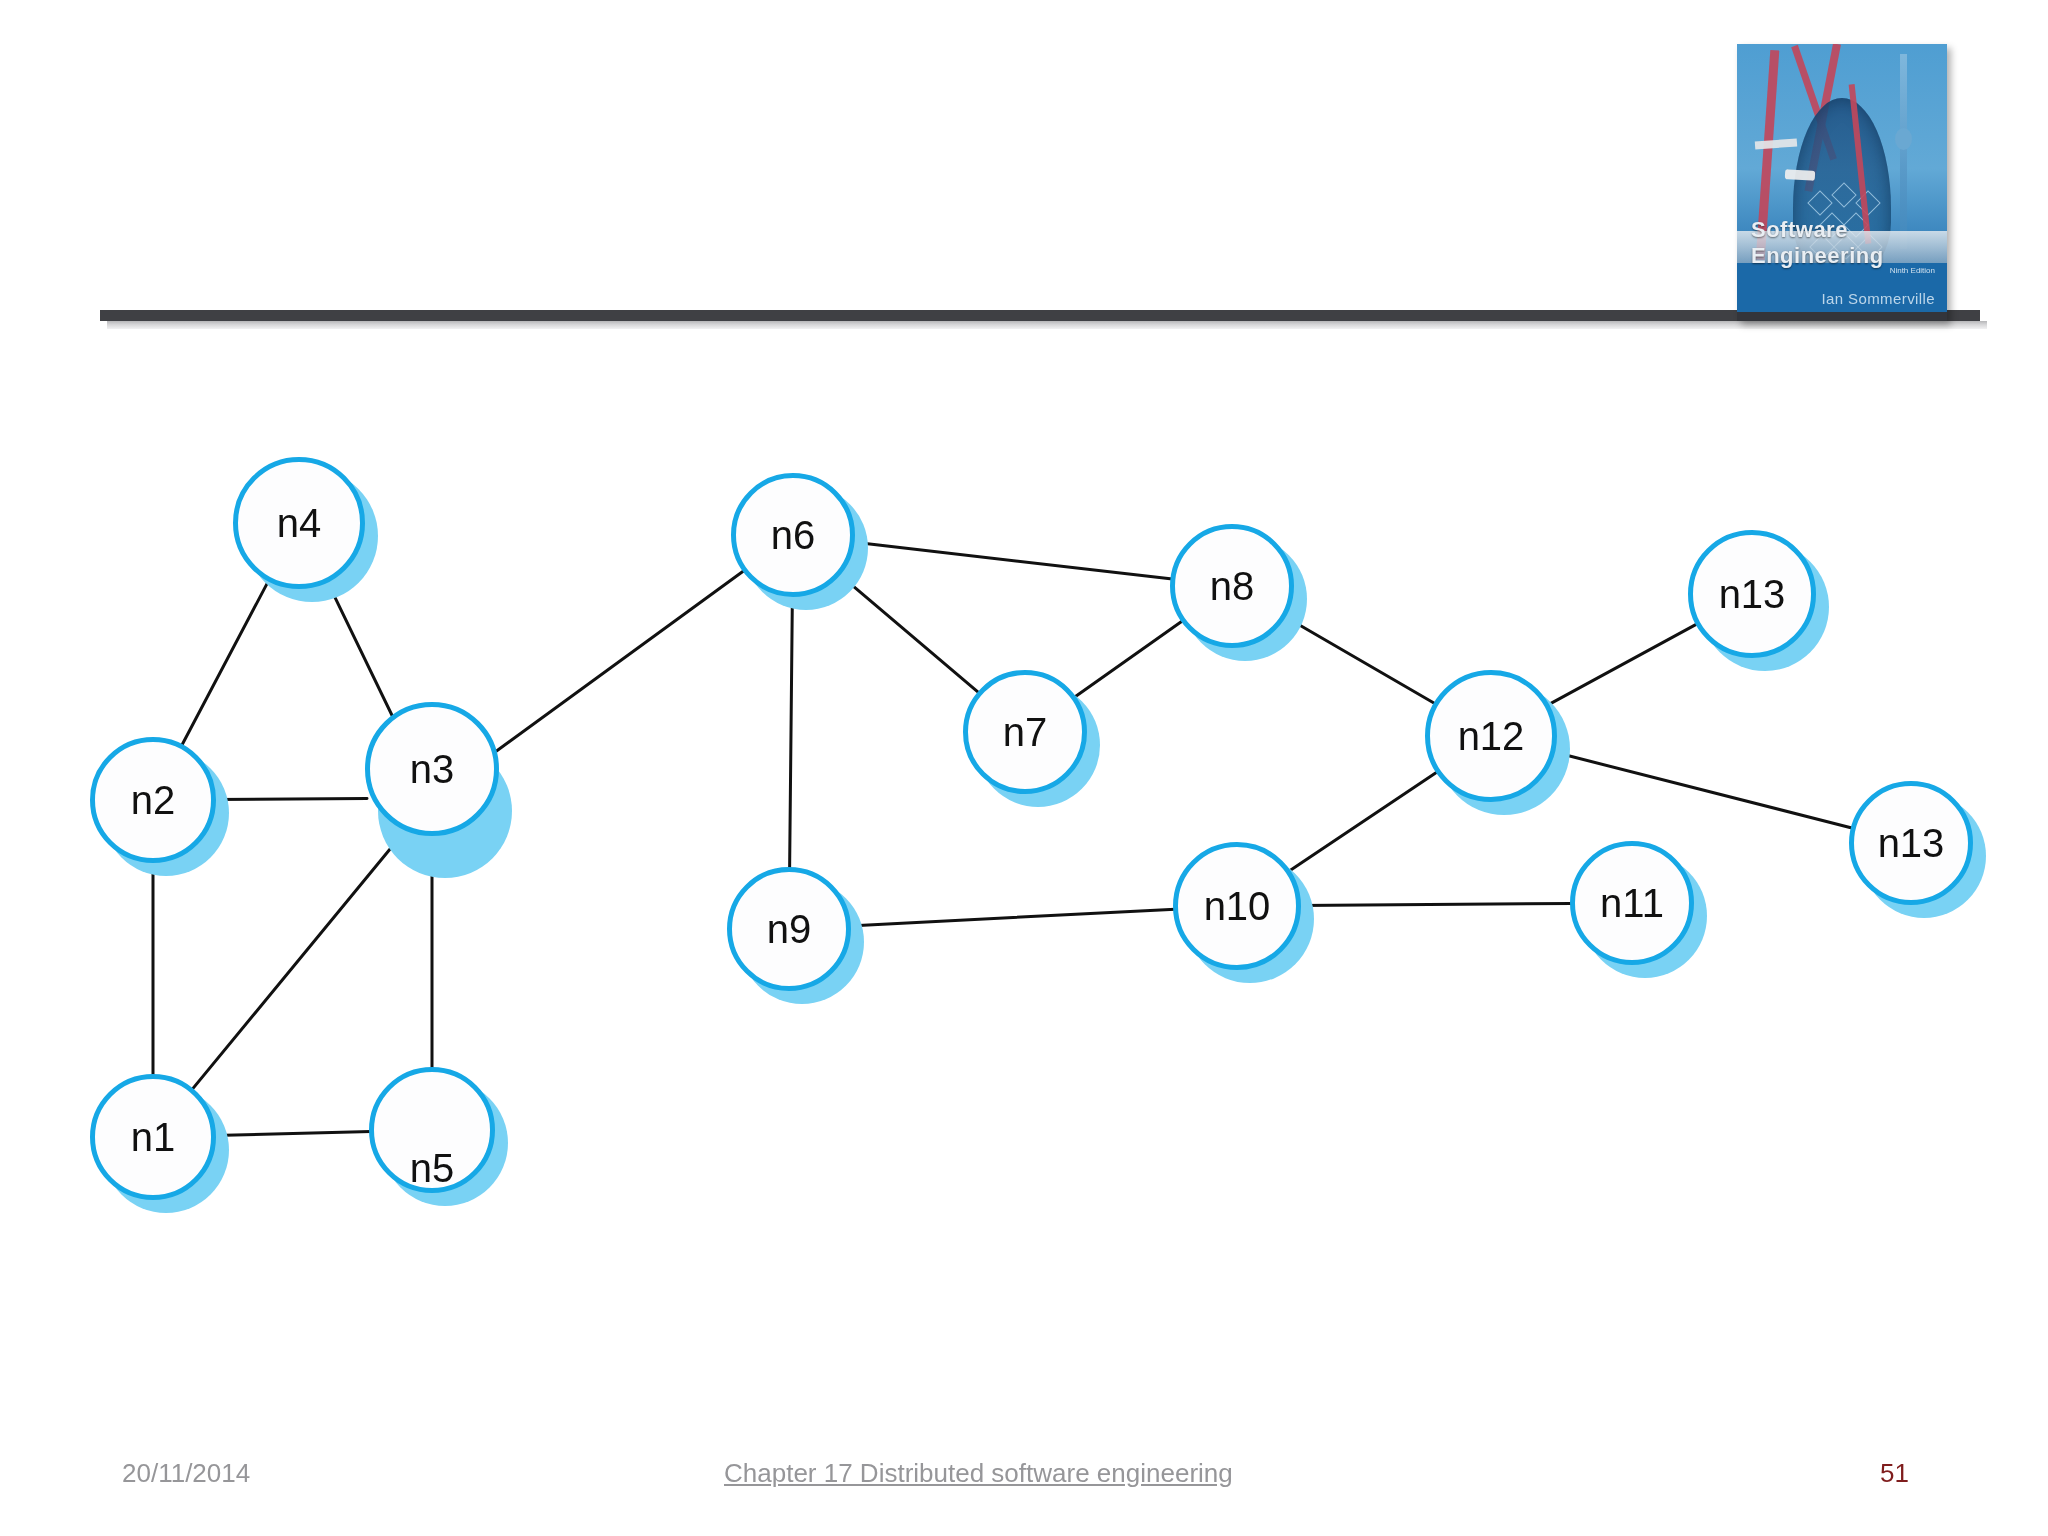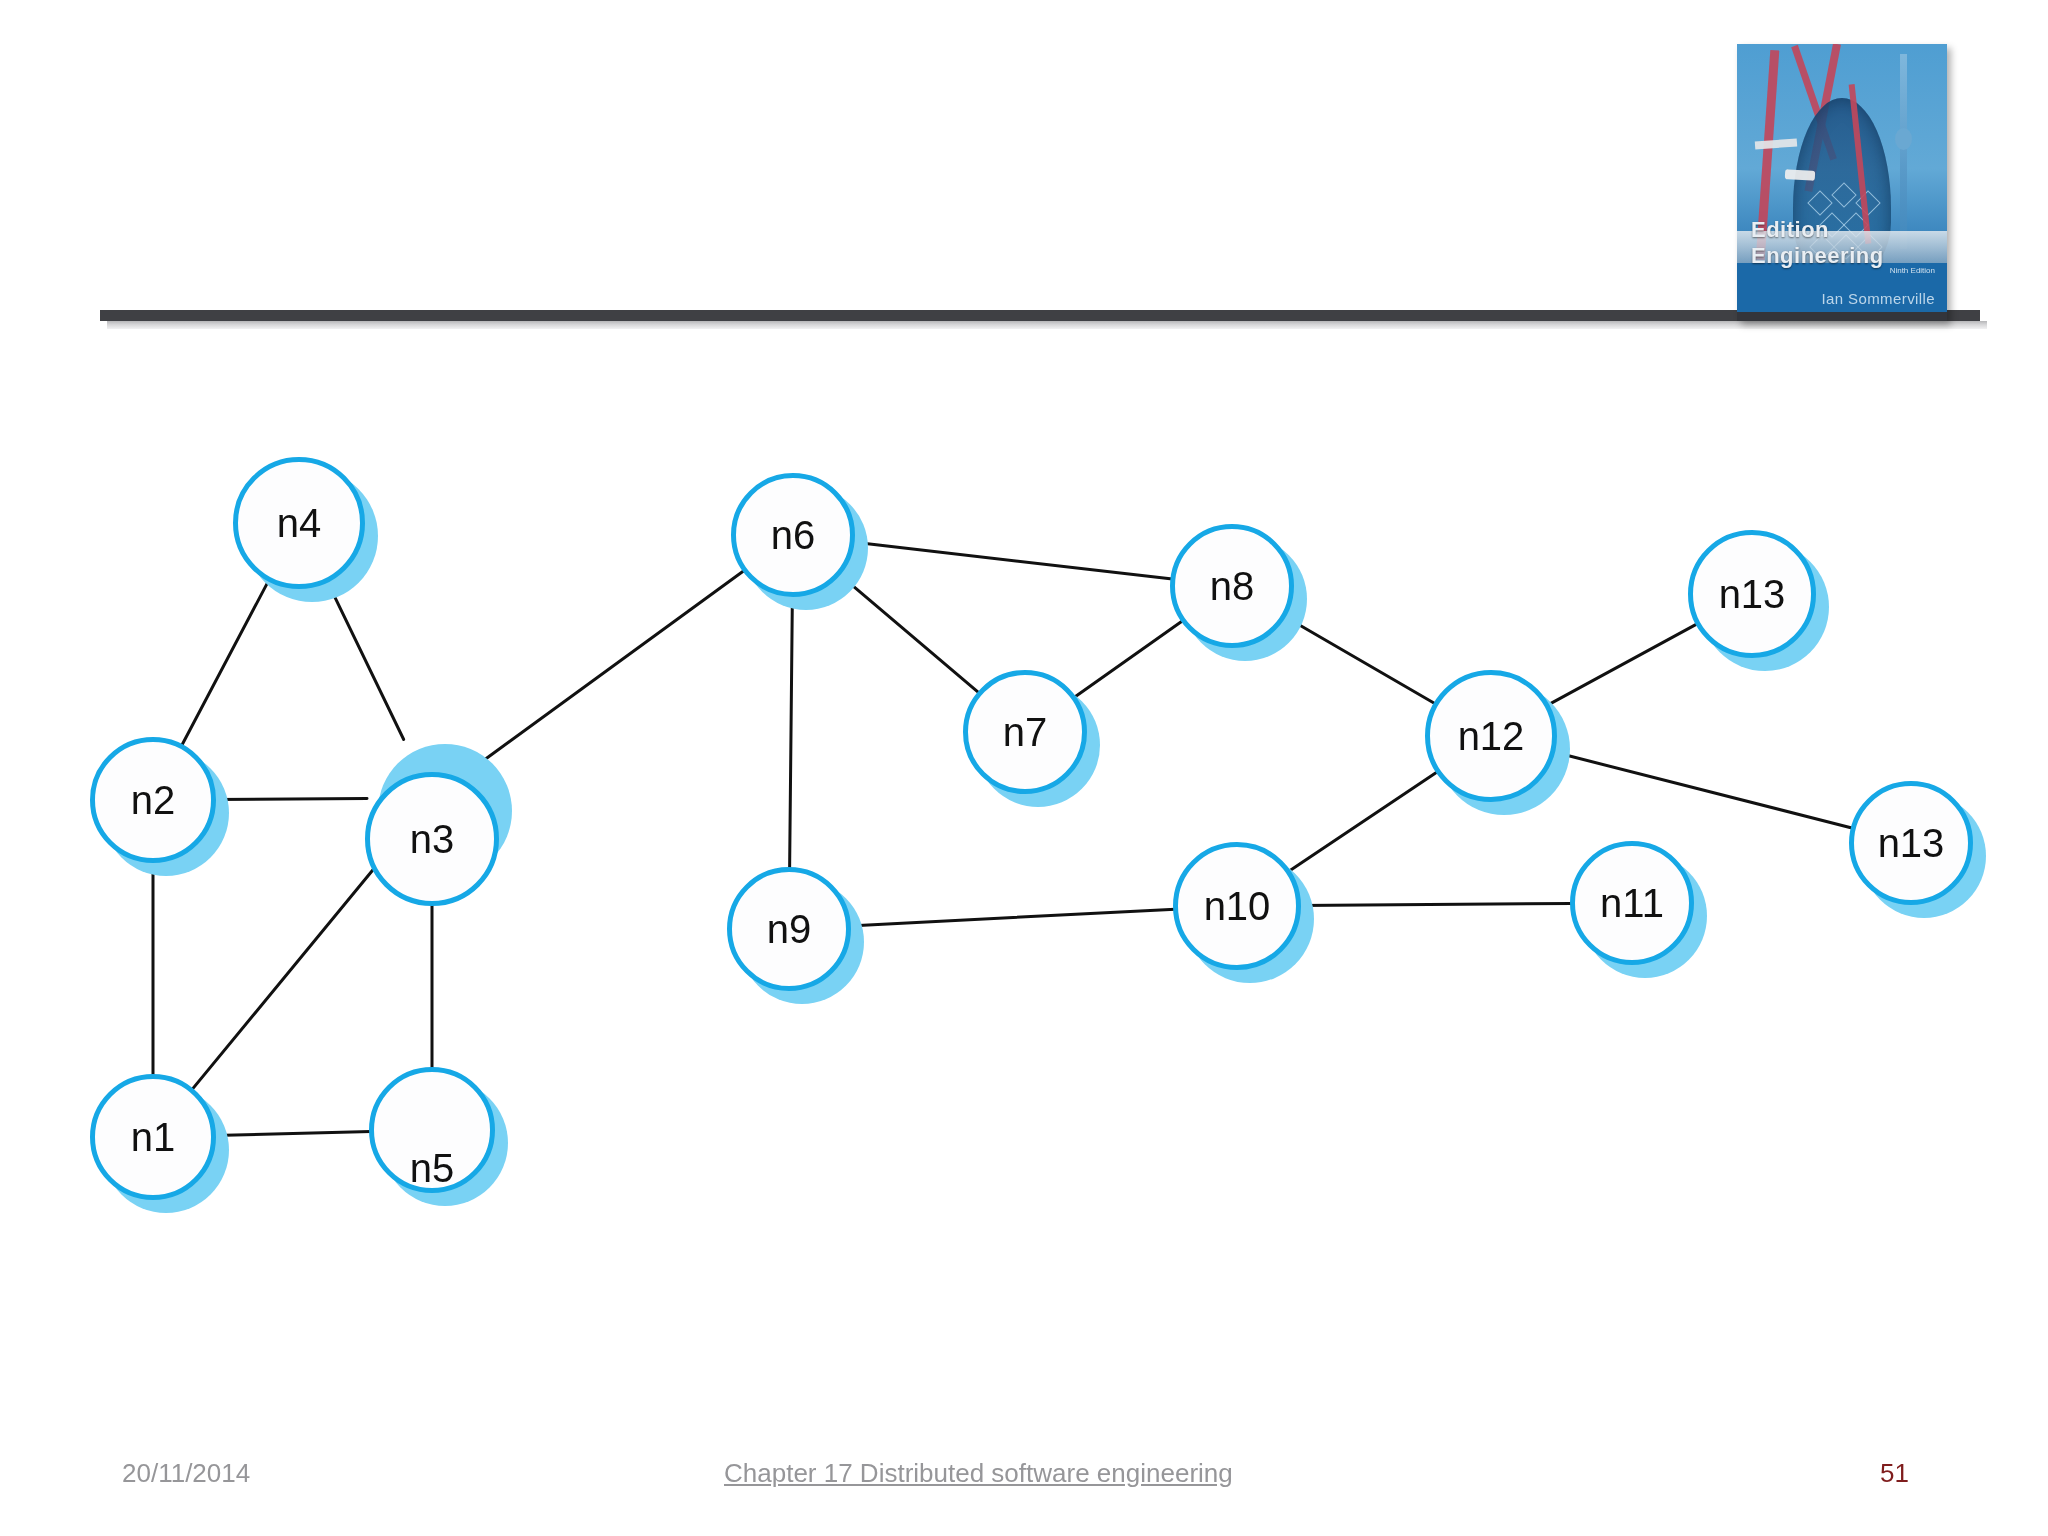--- a/index.html
+++ b/index.html
@@ -240,21 +240,21 @@
       <div class="diamond" style="left:68px; top:140px;"></div>
     </div>
     <div id="tower"></div>
     <div id="tower-b"></div>
     <div class="crane c1"></div>
     <div class="crane c4"></div>
     <div class="crane w1"></div>
     <div class="crane w2"></div>
     <div id="skyline"></div>
     <div id="band-bottom"></div>
-    <div id="book-title-txt">Edition Engineering</div>
+    <div id="book-title-txt">Software Engineering</div>
     <div id="book-edition-txt">Ninth Edition</div>
     <div id="book-author-txt">Ian Sommerville</div>
     <div id="book-strip"></div>
   </div>
 
   <div id="graph-area">
     <svg id="graph-svg" width="2048" height="1536">
       <g id="edge-group">
           <line x1="269.1585374530726" y1="579.6170214075266" x2="181.44264399004018" y2="746.0369014709512" stroke="#111111" stroke-width="3" stroke-linecap="round"></line>
           <line x1="326.8649463871056" y1="580.6154906500303" x2="403.6996638255959" y2="739.484267308563" stroke="#111111" stroke-width="3" stroke-linecap="round"></line>
@@ -279,21 +279,21 @@
     <div id="node-layer">
         <div class="node-shadow" style="left: 103px; top: 1087px; width: 126px; height: 126px; background: rgb(121, 210, 244);"></div>
         <div class="node" style="left: 90px; top: 1074px; width: 126px; height: 126px; border-color: rgb(22, 168, 230);">
           <span class="node-label">n1</span>
         </div>
         <div class="node-shadow" style="left: 103px; top: 750px; width: 126px; height: 126px; background: rgb(121, 210, 244);"></div>
         <div class="node" style="left: 90px; top: 737px; width: 126px; height: 126px; border-color: rgb(22, 168, 230);">
           <span class="node-label">n2</span>
         </div>
         <div class="node-shadow" style="left: 378px; top: 744px; width: 134px; height: 134px; background: rgb(121, 210, 244);"></div>
-        <div class="node" style="left: 365px; top: 772px; width: 134px; height: 134px; border-color: rgb(22, 168, 230);">
+        <div class="node" style="left: 365px; top: 702px; width: 134px; height: 134px; border-color: rgb(22, 168, 230);">
           <span class="node-label">n3</span>
         </div>
         <div class="node-shadow" style="left: 246px; top: 470px; width: 132px; height: 132px; background: rgb(121, 210, 244);"></div>
         <div class="node" style="left: 233px; top: 457px; width: 132px; height: 132px; border-color: rgb(22, 168, 230);">
           <span class="node-label">n4</span>
         </div>
         <div class="node-shadow" style="left: 382px; top: 1080px; width: 126px; height: 126px; background: rgb(121, 210, 244);"></div>
         <div class="node" style="left: 369px; top: 1067px; width: 126px; height: 126px; border-color: rgb(22, 168, 230); align-items: flex-end;">
           <span class="node-label">n5</span>
         </div>

